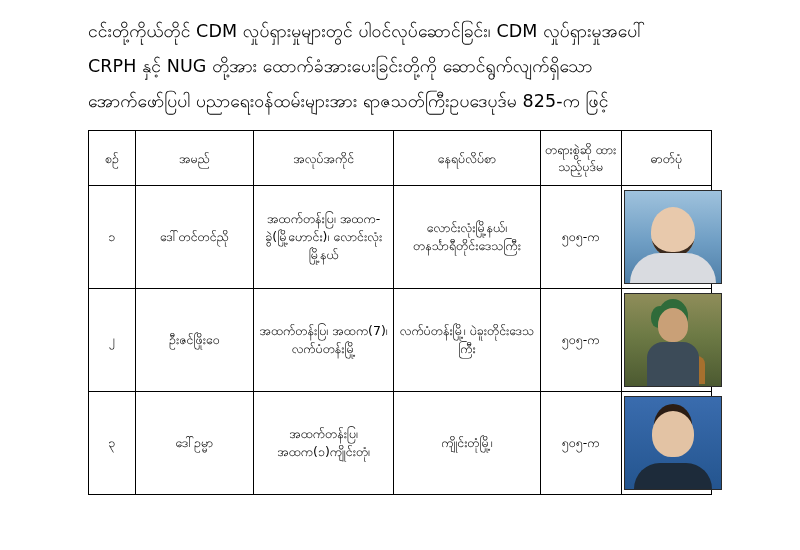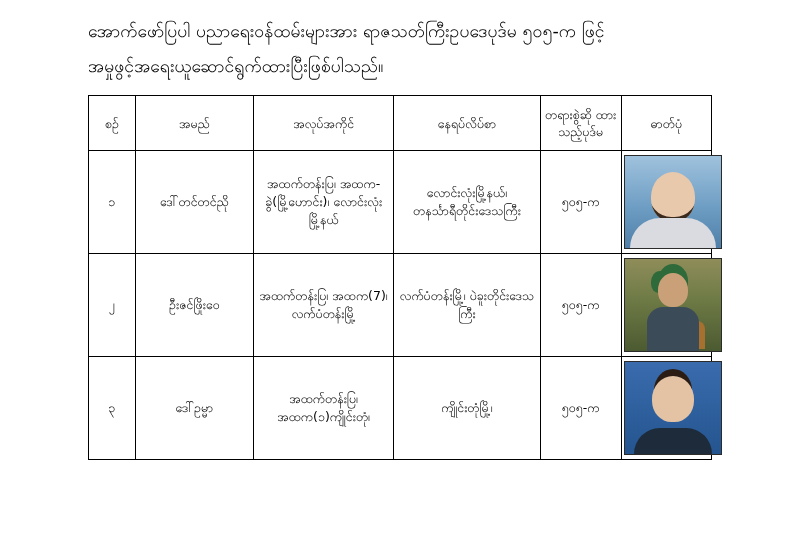--- a/index.html
+++ b/index.html
@@ -171,24 +171,27 @@
   .row-cut td { border-bottom: none; }
 </style>
 </head>
 <body>
 
 <div class="page">
 
   <div class="body-text">
     <p>
       <span class="body-line line-just">
-        <span>အောက်ဖော်ပြပါ ပညာရေးဝန်ထမ်းများအား ရာဇသတ်ကြီးဥပဒေပုဒ်မ ၅၀၅-က ဖြင့်</span>
+        <span>ငင်းတို့ကိုယ်တိုင် CDM လှုပ်ရှားမှုများတွင် ပါဝင်လုပ်ဆောင်ခြင်း၊ CDM လှုပ်ရှားမှုအပေါ်</span>
       </span>
-      <span class="body-line">
-        <span>အမှုဖွင့်အရေးယူဆောင်ရွက်ထားပြီးဖြစ်ပါသည်။</span>
+      <span class="body-line line-just">
+        <span>CRPH နှင့် NUG တို့အား ထောက်ခံအားပေးခြင်းတို့ကို ဆောင်ရွက်လျက်ရှိသော</span>
+      </span>
+      <span class="body-line line-just">
+        <span>အောက်ဖော်ပြပါ ပညာရေးဝန်ထမ်းများအား ရာဇသတ်ကြီးဥပဒေပုဒ်မ 825-က ဖြင့်</span>
       </span>
     </p>
   </div>
 
   <table class="persons">
     <colgroup>
       <col class="c-no">
         <col class="c-name">
         <col class="c-job">
       <col class="c-addr">

